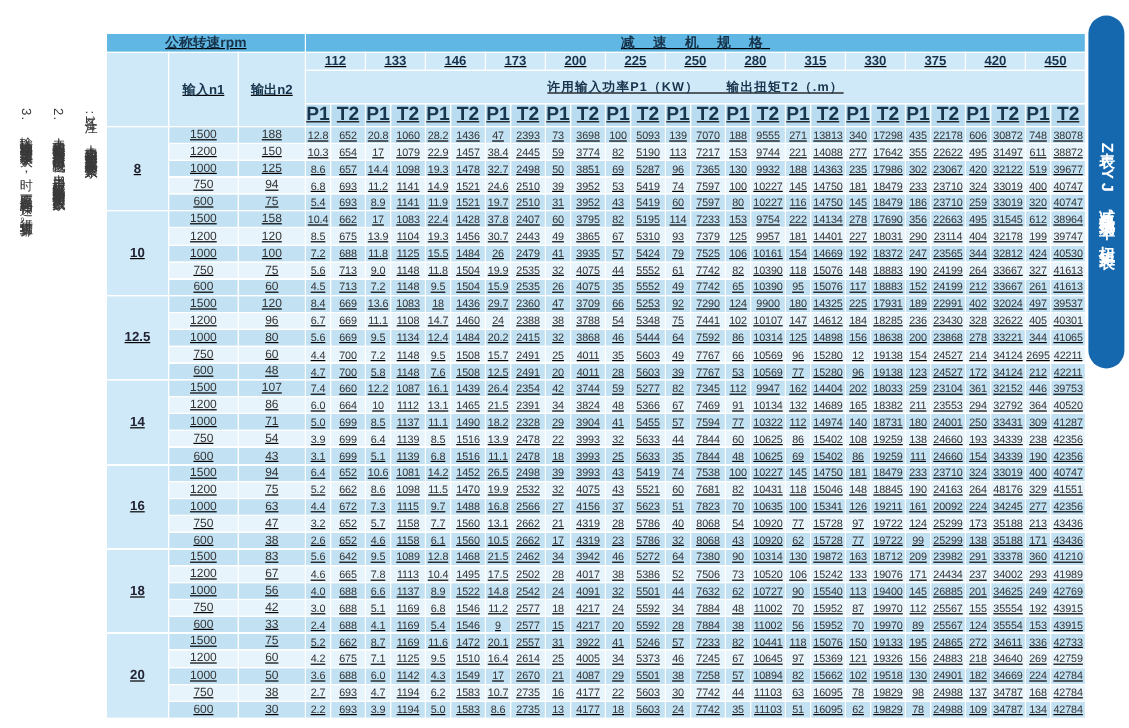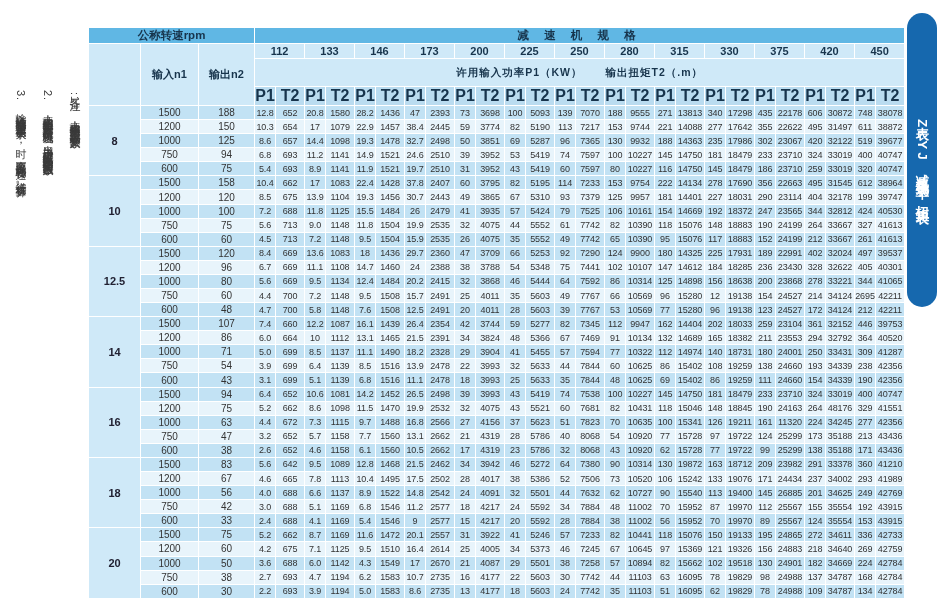--- a/index.html
+++ b/index.html
@@ -15,21 +15,21 @@
 
   
   .side-title { position:absolute; left:907px; top:13px; width:30px; height:294px;
                 background:#1668ae; border-radius:15px; display:flex;
                 align-items:center; justify-content:center; }
   .side-title span { writing-mode:vertical-rl; color:#fff; font-weight:bold;
                      font-size:13.5px; letter-spacing:3px; }
 
   
   .table-wrap { position:absolute; left:88px; top:27px; }
-  table#spec { border-collapse:collapse; table-layout:fixed; width:817px; height:572px; }
+  table#spec { border-collapse:collapse; table-layout:fixed; width:817px; height:572px;text-decoration:underline; }
   #spec th, #spec td { border:1px solid #ffffff; text-align:center; vertical-align:middle;
                        padding:0; white-space:nowrap; overflow:hidden; }
   .band      { background:#60b7e4; color:#17344c; font-size:11.5px; font-weight:bold; height:16px; }
   .band.spec-lbl { letter-spacing:6px; }
   .hdr-light { background:#cfe9f8; color:#17344c; }
   .row-sizes th { font-size:11px; font-weight:bold; height:15px; }
   .row-sub th   { font-size:10.5px; font-weight:bold; height:28px; letter-spacing:1px; }
   .row-pt th    { background:#badcf0; color:#17344c; font-size:16px; font-weight:bold; height:14px; }
   .ratio-cell   { background:#cfe9f8; color:#223; font-size:11px; font-weight:bold; }
   .speed-cell   { font-size:10px; color:#333; }
@@ -138,21 +138,21 @@
           </tr>
         </thead>
         <tbody>
           <tr class="r-blue">
             <td class="ratio-cell" rowspan="5">8</td>
             <td class="speed-cell">1500</td>
             <td class="speed-cell">188</td>
             <td class="num">12.8</td>
             <td class="num">652</td>
             <td class="num">20.8</td>
-            <td class="num">1580</td>
+            <td class="num">1060</td>
             <td class="num">28.2</td>
             <td class="num">1436</td>
             <td class="num">47</td>
             <td class="num">2393</td>
             <td class="num">73</td>
             <td class="num">3698</td>
             <td class="num">100</td>
             <td class="num">5093</td>
             <td class="num">139</td>
             <td class="num">7070</td>
@@ -820,21 +820,21 @@
             <td class="num">5623</td>
             <td class="num">51</td>
             <td class="num">7823</td>
             <td class="num">70</td>
             <td class="num">10635</td>
             <td class="num">100</td>
             <td class="num">15341</td>
             <td class="num">126</td>
             <td class="num">19211</td>
             <td class="num">161</td>
-            <td class="num">11320</td>
+            <td class="num">20092</td>
             <td class="num">224</td>
             <td class="num">34245</td>
             <td class="num">277</td>
             <td class="num">42356</td>
           </tr>
           <tr class="r-pale">
             <td class="speed-cell">750</td>
             <td class="speed-cell">47</td>
             <td class="num">3.2</td>
             <td class="num">652</td>

